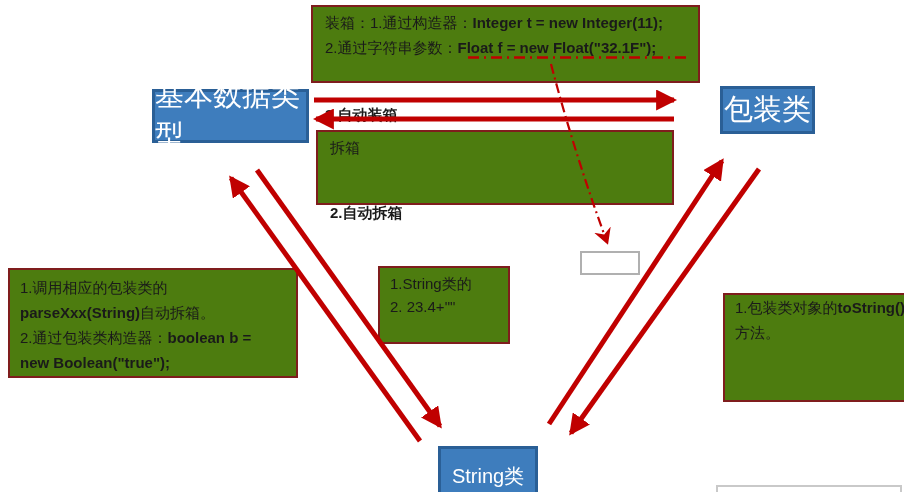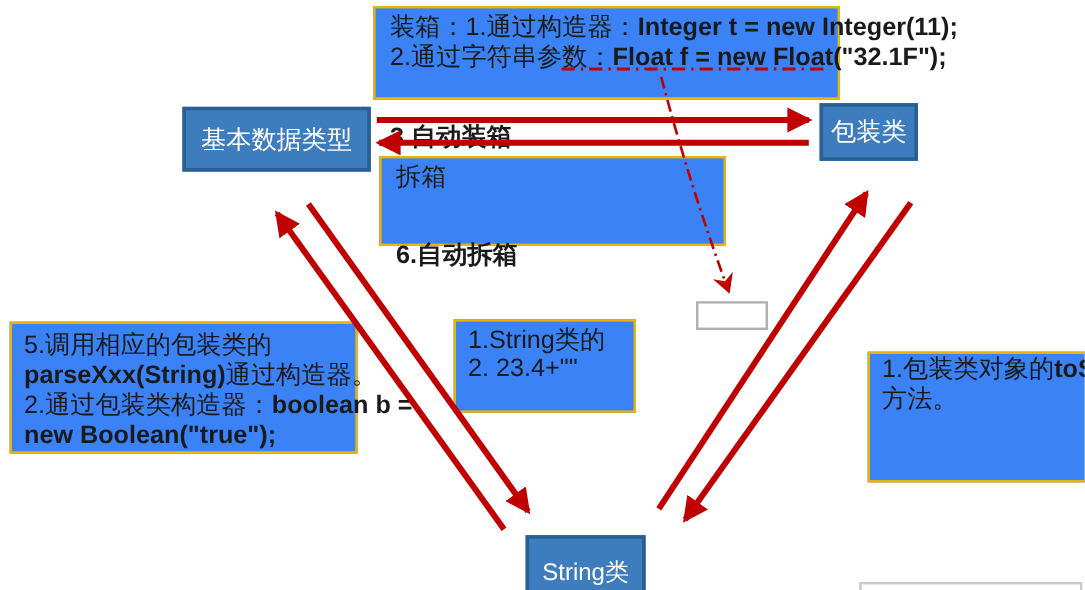--- a/index.html
+++ b/index.html
@@ -1,46 +1,46 @@
 <!DOCTYPE html>
 <html><head>
 <meta charset="utf-8">
 <style>
   html,body{margin:0;padding:0;background:#fff;}
   #canvas{
     position:relative;width:904px;height:492px;background:#ffffff;overflow:hidden;
     font-family:"Liberation Sans","DejaVu Sans",sans-serif;color:#1a1a1a;
   }
   .note{
-    position:absolute;background:#3b82f6;border:2px solid #eab308;
-    box-sizing:border-box;font-size:21px;z-index:1;
+    position:absolute;background:#4d7c0f;border:2px solid #7f1d1d;
+    box-sizing:border-box;font-size:15px;z-index:1;
   }
   .note .ln{white-space:nowrap;}
   .code{font-weight:bold;}
   .b{font-weight:bold;margin-top:42px;}
   .bluebox{
     position:absolute;background:#3e7dbd;border:3px solid #2a5f96;
     box-sizing:border-box;color:#ffffff;display:flex;align-items:center;justify-content:center;
-    z-index:2;font-size:21px;
+    z-index:2;font-size:29px;
   }
   .smallbox{
     position:absolute;background:#fff;border:2px solid #b0b0b0;box-sizing:border-box;z-index:1;
   }
   #partial-box{
     position:absolute;left:716px;top:485px;width:186px;height:30px;
     background:#fff;border:2px solid #c9c9c9;box-sizing:border-box;z-index:1;
   }
   #arrows{position:absolute;left:0;top:0;z-index:5;pointer-events:none;}
   #note-boxing{left:311px;top:5px;width:389px;height:78px;padding:3px 12px;line-height:25px;}
   #box-primitive{left:152px;top:89px;width:157px;height:54px;}
-  #box-wrapper{left:683px;top:86px;width:82px;height:48px;}
-  #note-unboxing{left:316px;top:130px;width:289px;height:75px;padding:4px 12px;line-height:23px;}
+  #box-wrapper{left:720px;top:86px;width:95px;height:48px;}
+  #note-unboxing{left:316px;top:130px;width:358px;height:75px;padding:4px 12px;line-height:23px;}
   #small-box{left:580px;top:251px;width:60px;height:24px;}
   #note-left{left:8px;top:268px;width:290px;height:110px;padding:5px 10px;line-height:25px;}
-  #note-middle{left:378px;top:266px;width:152px;height:78px;padding:4px 10px;line-height:23px;}
+  #note-middle{left:378px;top:266px;width:132px;height:78px;padding:4px 10px;line-height:23px;}
   #note-right{left:690px;top:293px;width:203px;height:109px;padding:0 10px;line-height:25px;margin-left:33px;}
   #box-string{left:438px;top:446px;width:100px;height:60px;font-size:20px;}
 </style>
 </head>
 <body>
 
 <div id="canvas">
 
   <div class="note" id="note-boxing">
     <div class="ln"><span>装箱：1.通过构造器：</span><span class="code">Integer t = new Integer(11);</span></div>
@@ -51,28 +51,28 @@
   <div class="bluebox" id="box-primitive">
     <span>基本数据类型</span>
   </div>
 
   <div class="bluebox" id="box-wrapper">
     <span>包装类</span>
   </div>
 
   <div class="note" id="note-unboxing">
     <div class="ln">拆箱</div>
-    <div class="ln b">6.自动拆箱</div>
+    <div class="ln b">2.自动拆箱</div>
   </div>
 
   <div class="smallbox" id="small-box"></div>
 
   <div class="note" id="note-left">
-    <div class="ln">5.调用相应的包装类的</div>
-    <div class="ln"><span class="code">parseXxx(String)</span><span>通过构造器。</span></div>
+    <div class="ln">1.调用相应的包装类的</div>
+    <div class="ln"><span class="code">parseXxx(String)</span><span>自动拆箱。</span></div>
     <div class="ln"><span>2.通过包装类构造器：</span><span class="code">boolean b =</span></div>
     <div class="ln code">new Boolean("true");</div>
   </div>
 
   <div class="note" id="note-middle">
     <div class="ln">1.String类的</div>
     <div class="ln">2. 23.4+""</div>
   </div>
 
   <div class="note" id="note-right">

